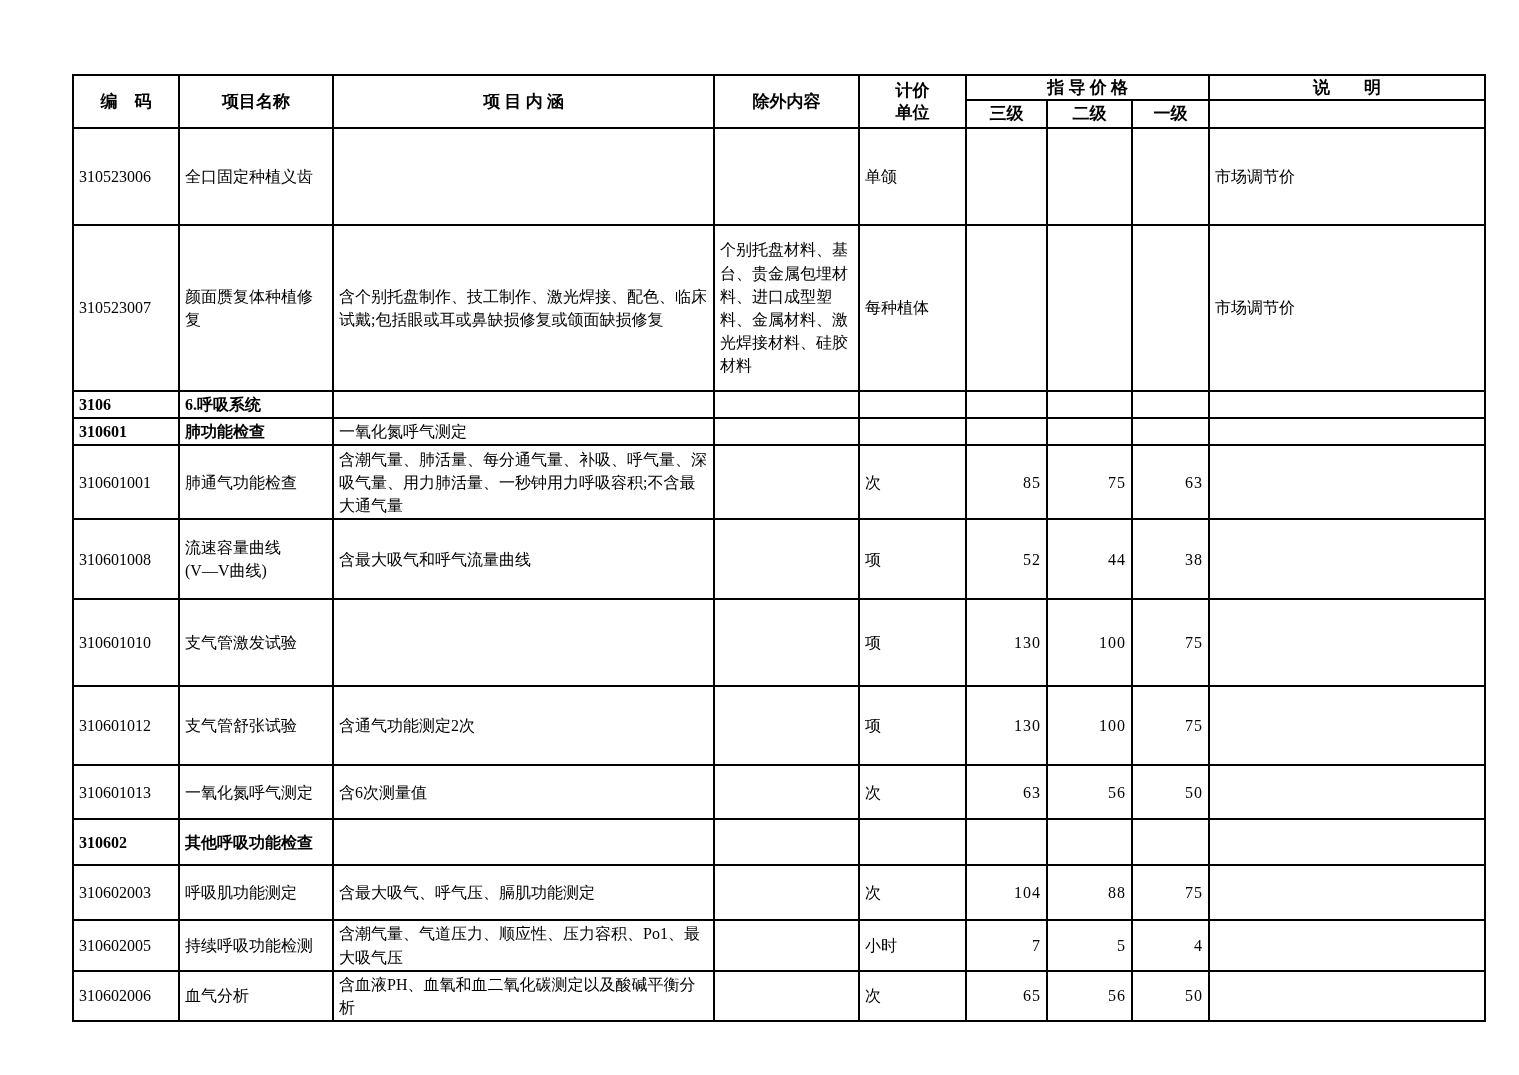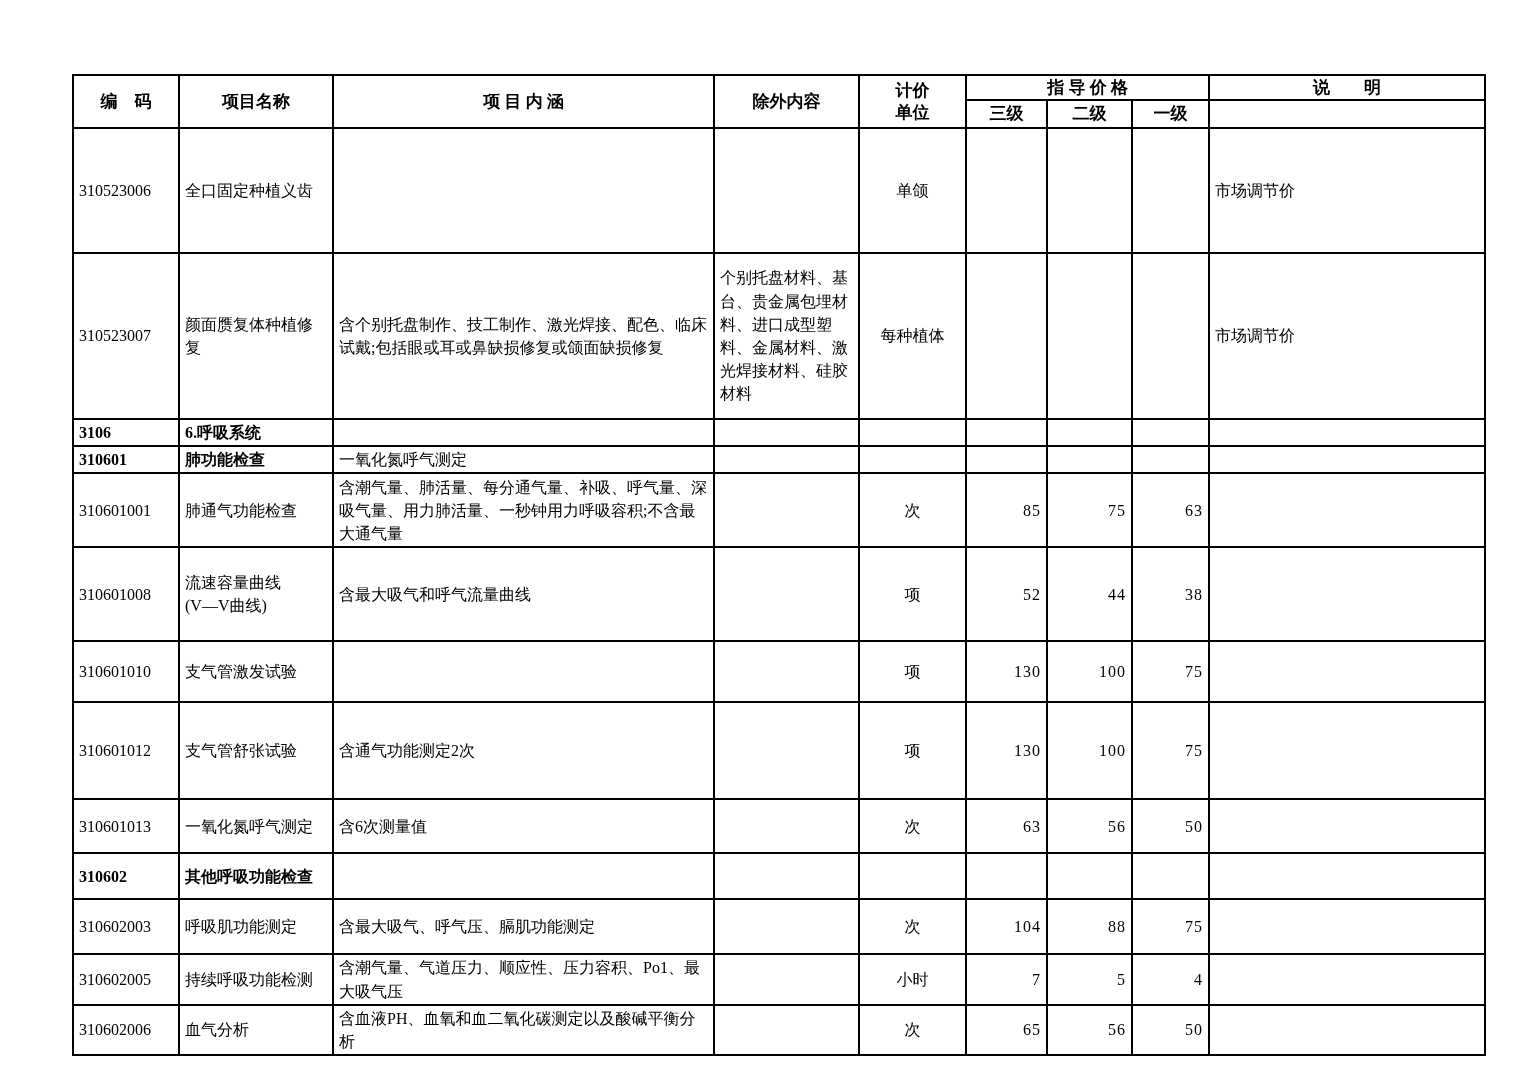--- a/index.html
+++ b/index.html
@@ -36,21 +36,21 @@
     padding:1px 5px;
   }
   table.price-table th{
     font-size:17px;
     font-weight:bold;
     text-align:center;
     padding:0 2px;
     line-height:1.25;
   }
   td.c-left{ text-align:left; }
-  td.c-center{ text-align:center; }
+  td.c-center{ }
   td.c-excl{ line-height:1.4; padding:2px 4px; }
   tr.bold-cn td.c-code,
   tr.bold-cn td.c-name{ font-weight:bold; }
   td.c-num{ font-size:15px; text-align:right; letter-spacing:1px; }
 </style>
 </head>
 <body>
 
 <div id="page">
   <table class="price-table">
@@ -78,21 +78,21 @@
       </tr>
       <tr style="height:28px">
         <th>三级</th>
         <th>二级</th>
         <th>一级</th>
         <th></th>
       </tr>
     </thead>
     <tbody>
 
-      <tr style="height:125px">
+      <tr style="height:97px">
         <td class="c-code c-left">310523006</td>
         <td class="c-name c-left">全口固定种植义齿</td>
         <td class="c-left"></td>
         <td class="c-excl c-left"></td>
         <td class="c-center">单颌</td>
         <td class="c-num"></td>
         <td class="c-num"></td>
         <td class="c-num"></td>
         <td class="c-left">市场调节价</td>
       </tr>
@@ -138,46 +138,46 @@
         <td class="c-name c-left">肺通气功能检查</td>
         <td class="c-left">含潮气量、肺活量、每分通气量、补吸、呼气量、深吸气量、用力肺活量、一秒钟用力呼吸容积;不含最大通气量</td>
         <td class="c-excl c-left"></td>
         <td class="c-center">次</td>
         <td class="c-num">85</td>
         <td class="c-num">75</td>
         <td class="c-num">63</td>
         <td class="c-left"></td>
       </tr>
 
-      <tr style="height:94px">
+      <tr style="height:80px">
         <td class="c-code c-left">310601008</td>
         <td class="c-name c-left">流速容量曲线
 (V—V曲线)</td>
         <td class="c-left">含最大吸气和呼气流量曲线</td>
         <td class="c-excl c-left"></td>
         <td class="c-center">项</td>
         <td class="c-num">52</td>
         <td class="c-num">44</td>
         <td class="c-num">38</td>
         <td class="c-left"></td>
       </tr>
 
-      <tr style="height:61px">
+      <tr style="height:87px">
         <td class="c-code c-left">310601010</td>
         <td class="c-name c-left">支气管激发试验</td>
         <td class="c-left"></td>
         <td class="c-excl c-left"></td>
         <td class="c-center">项</td>
         <td class="c-num">130</td>
         <td class="c-num">100</td>
         <td class="c-num">75</td>
         <td class="c-left"></td>
       </tr>
 
-      <tr style="height:97px">
+      <tr style="height:79px">
         <td class="c-code c-left">310601012</td>
         <td class="c-name c-left">支气管舒张试验</td>
         <td class="c-left">含通气功能测定2次</td>
         <td class="c-excl c-left"></td>
         <td class="c-center">项</td>
         <td class="c-num">130</td>
         <td class="c-num">100</td>
         <td class="c-num">75</td>
         <td class="c-left"></td>
       </tr>

